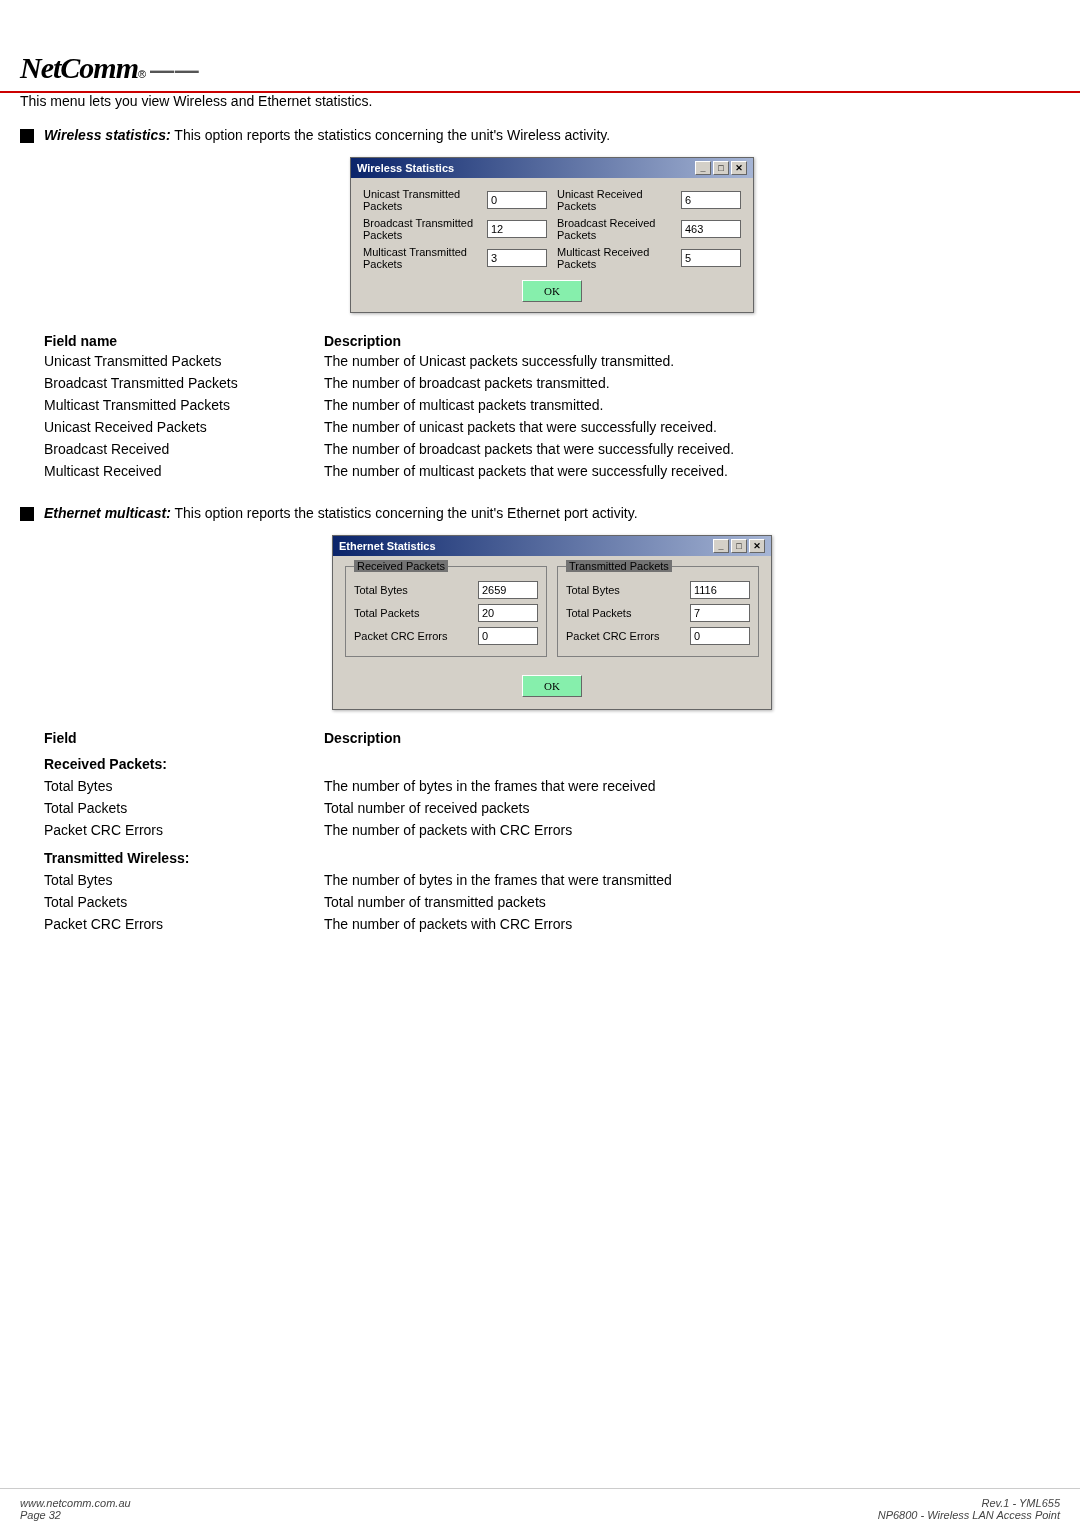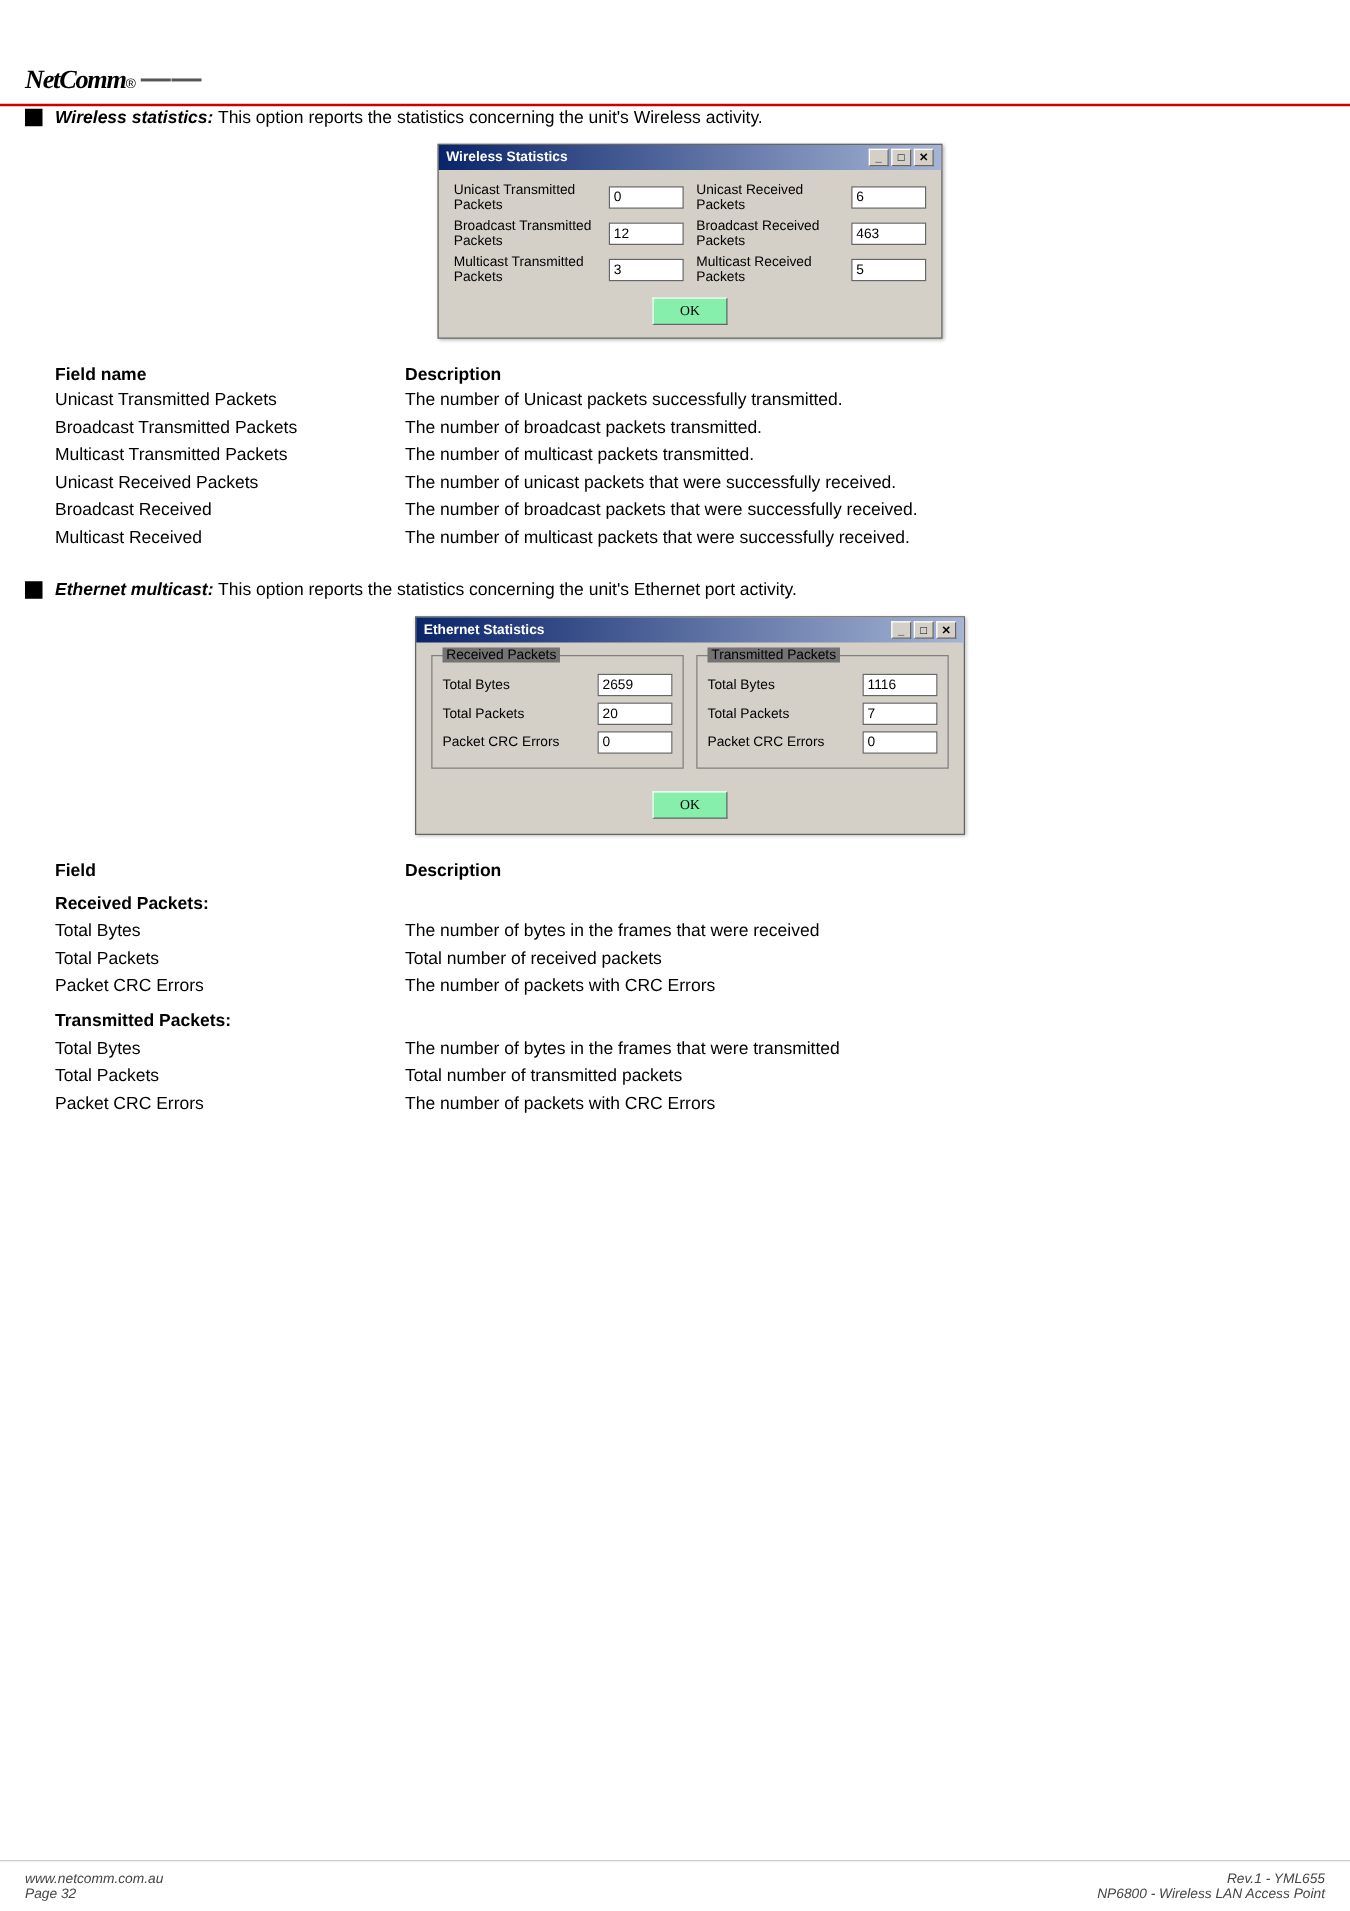--- a/index.html
+++ b/index.html
@@ -228,29 +228,30 @@
     }
     .wl-half:last-child {
       margin-left: 10px;
     }
   </style>
 </head>
 <body>
 
 <div class="header">
   <div style="display:flex;align-items:baseline;">
-    <span style="font-family:'Times New Roman',serif;font-size:21px;font-style:italic;font-weight:bold;letter-spacing:-1px;margin-top:43px;">NetComm</span>
+    <span style="font-family:'Times New Roman',serif;font-size:30px;font-style:italic;font-weight:bold;letter-spacing:-1px;margin-top:43px;">NetComm</span>
     <span style="font-size:11px;vertical-align:super;font-style:normal;">®</span>
     <span style="font-size:24px;color:#555;letter-spacing:-3px;margin-left:4px;font-weight:bold;">— —</span>
   </div>
 </div>
 
 <div class="content">
 
 
+  <p class="intro-text">This menu lets you view Wireless and Ethernet statistics.</p>
 
   <div class="bullet-section">
     <div class="bullet-square"></div>
     <div class="bullet-content">
       <span class="bullet-label">Wireless statistics:</span>
       <span class="bullet-desc"> This option reports the statistics concerning the unit's Wireless activity.</span>
 
       
       <div class="dialog-container">
         <div class="dialog-window">
@@ -420,21 +421,21 @@
             </tr>
             <tr>
               <td>Total Packets</td>
               <td>Total number of received packets</td>
             </tr>
             <tr>
               <td>Packet CRC Errors</td>
               <td>The number of packets with CRC Errors</td>
             </tr>
             <tr>
-              <td colspan="2" class="section-heading">Transmitted Packets:</td>
+              <td colspan="2" class="section-heading">Transmitted Wireless:</td>
             </tr>
             <tr>
               <td>Total Bytes</td>
               <td>The number of bytes in the frames that were transmitted</td>
             </tr>
             <tr>
               <td>Total Packets</td>
               <td>Total number of transmitted packets</td>
             </tr>
             <tr>

